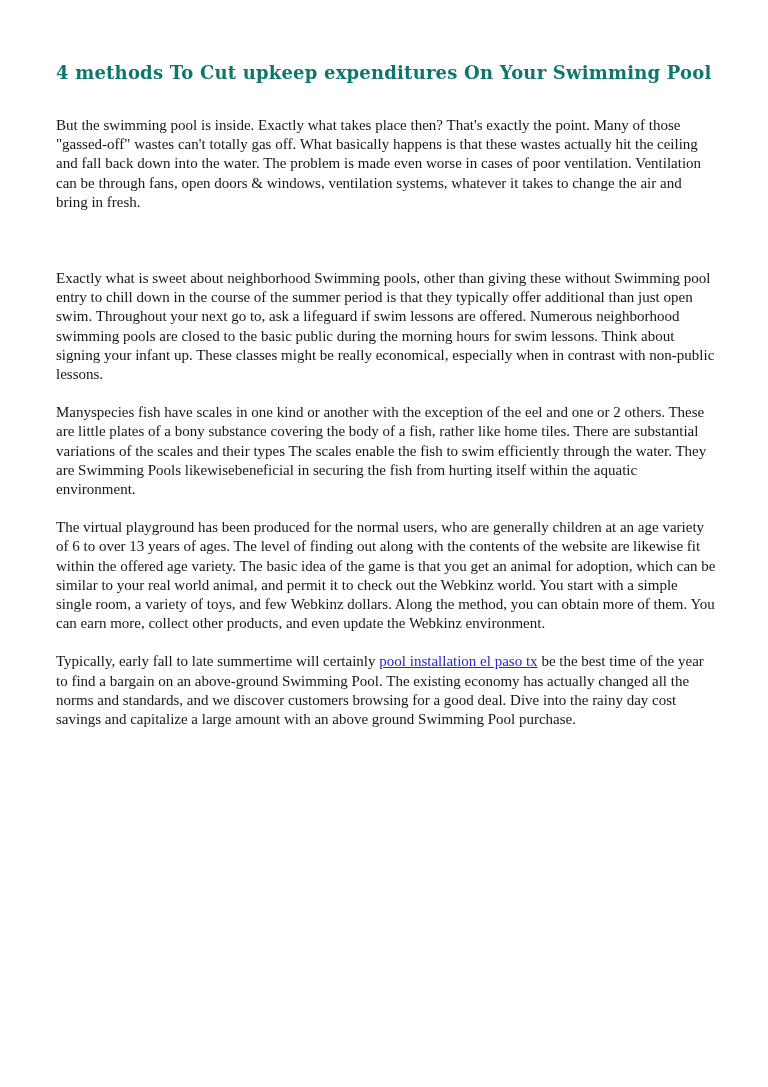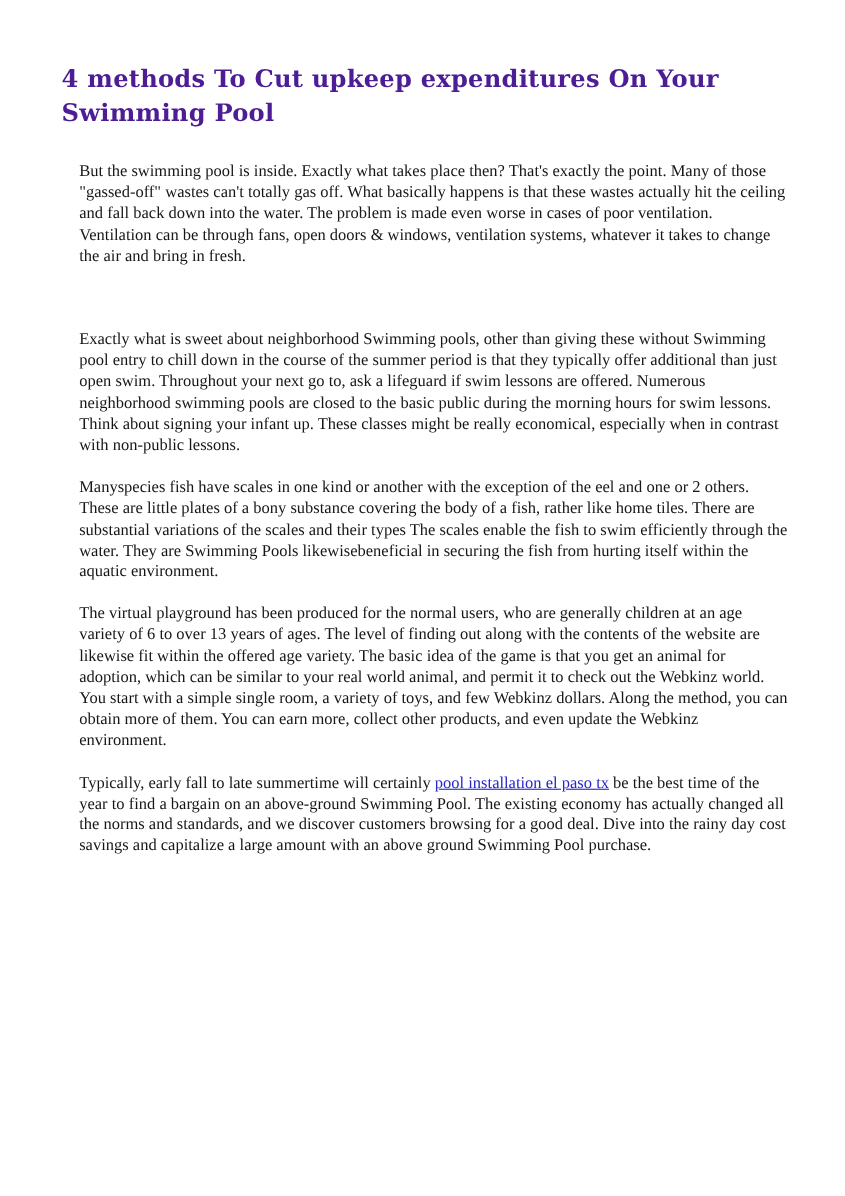--- a/index.html
+++ b/index.html
@@ -19,27 +19,27 @@
   }
   .content {
     padding: 57px 52px 0 56px;
     width: 660px;
     box-sizing: content-box;
   }
   h1.doc-title {
     margin: 0 0 28px 0;
     font-family: "DejaVu Serif", serif;
     font-weight: bold;
-    font-size: 22px;
+    font-size: 18px;
     line-height: 31px;
-    color: #4c1d95;
+    color: #0f766e;
     letter-spacing: 0.2px;
   }
   p.doc-paragraph {
-    margin: 0 0 19px 16px;
+    margin: 0 0 19px 0;
     font-size: 15px;
     line-height: 19.2px;
     color: #161616;
     text-align: left;
   }
   .paragraph-gap {
     height: 38px;
   }
   a.doc-link {
     cursor: pointer;

